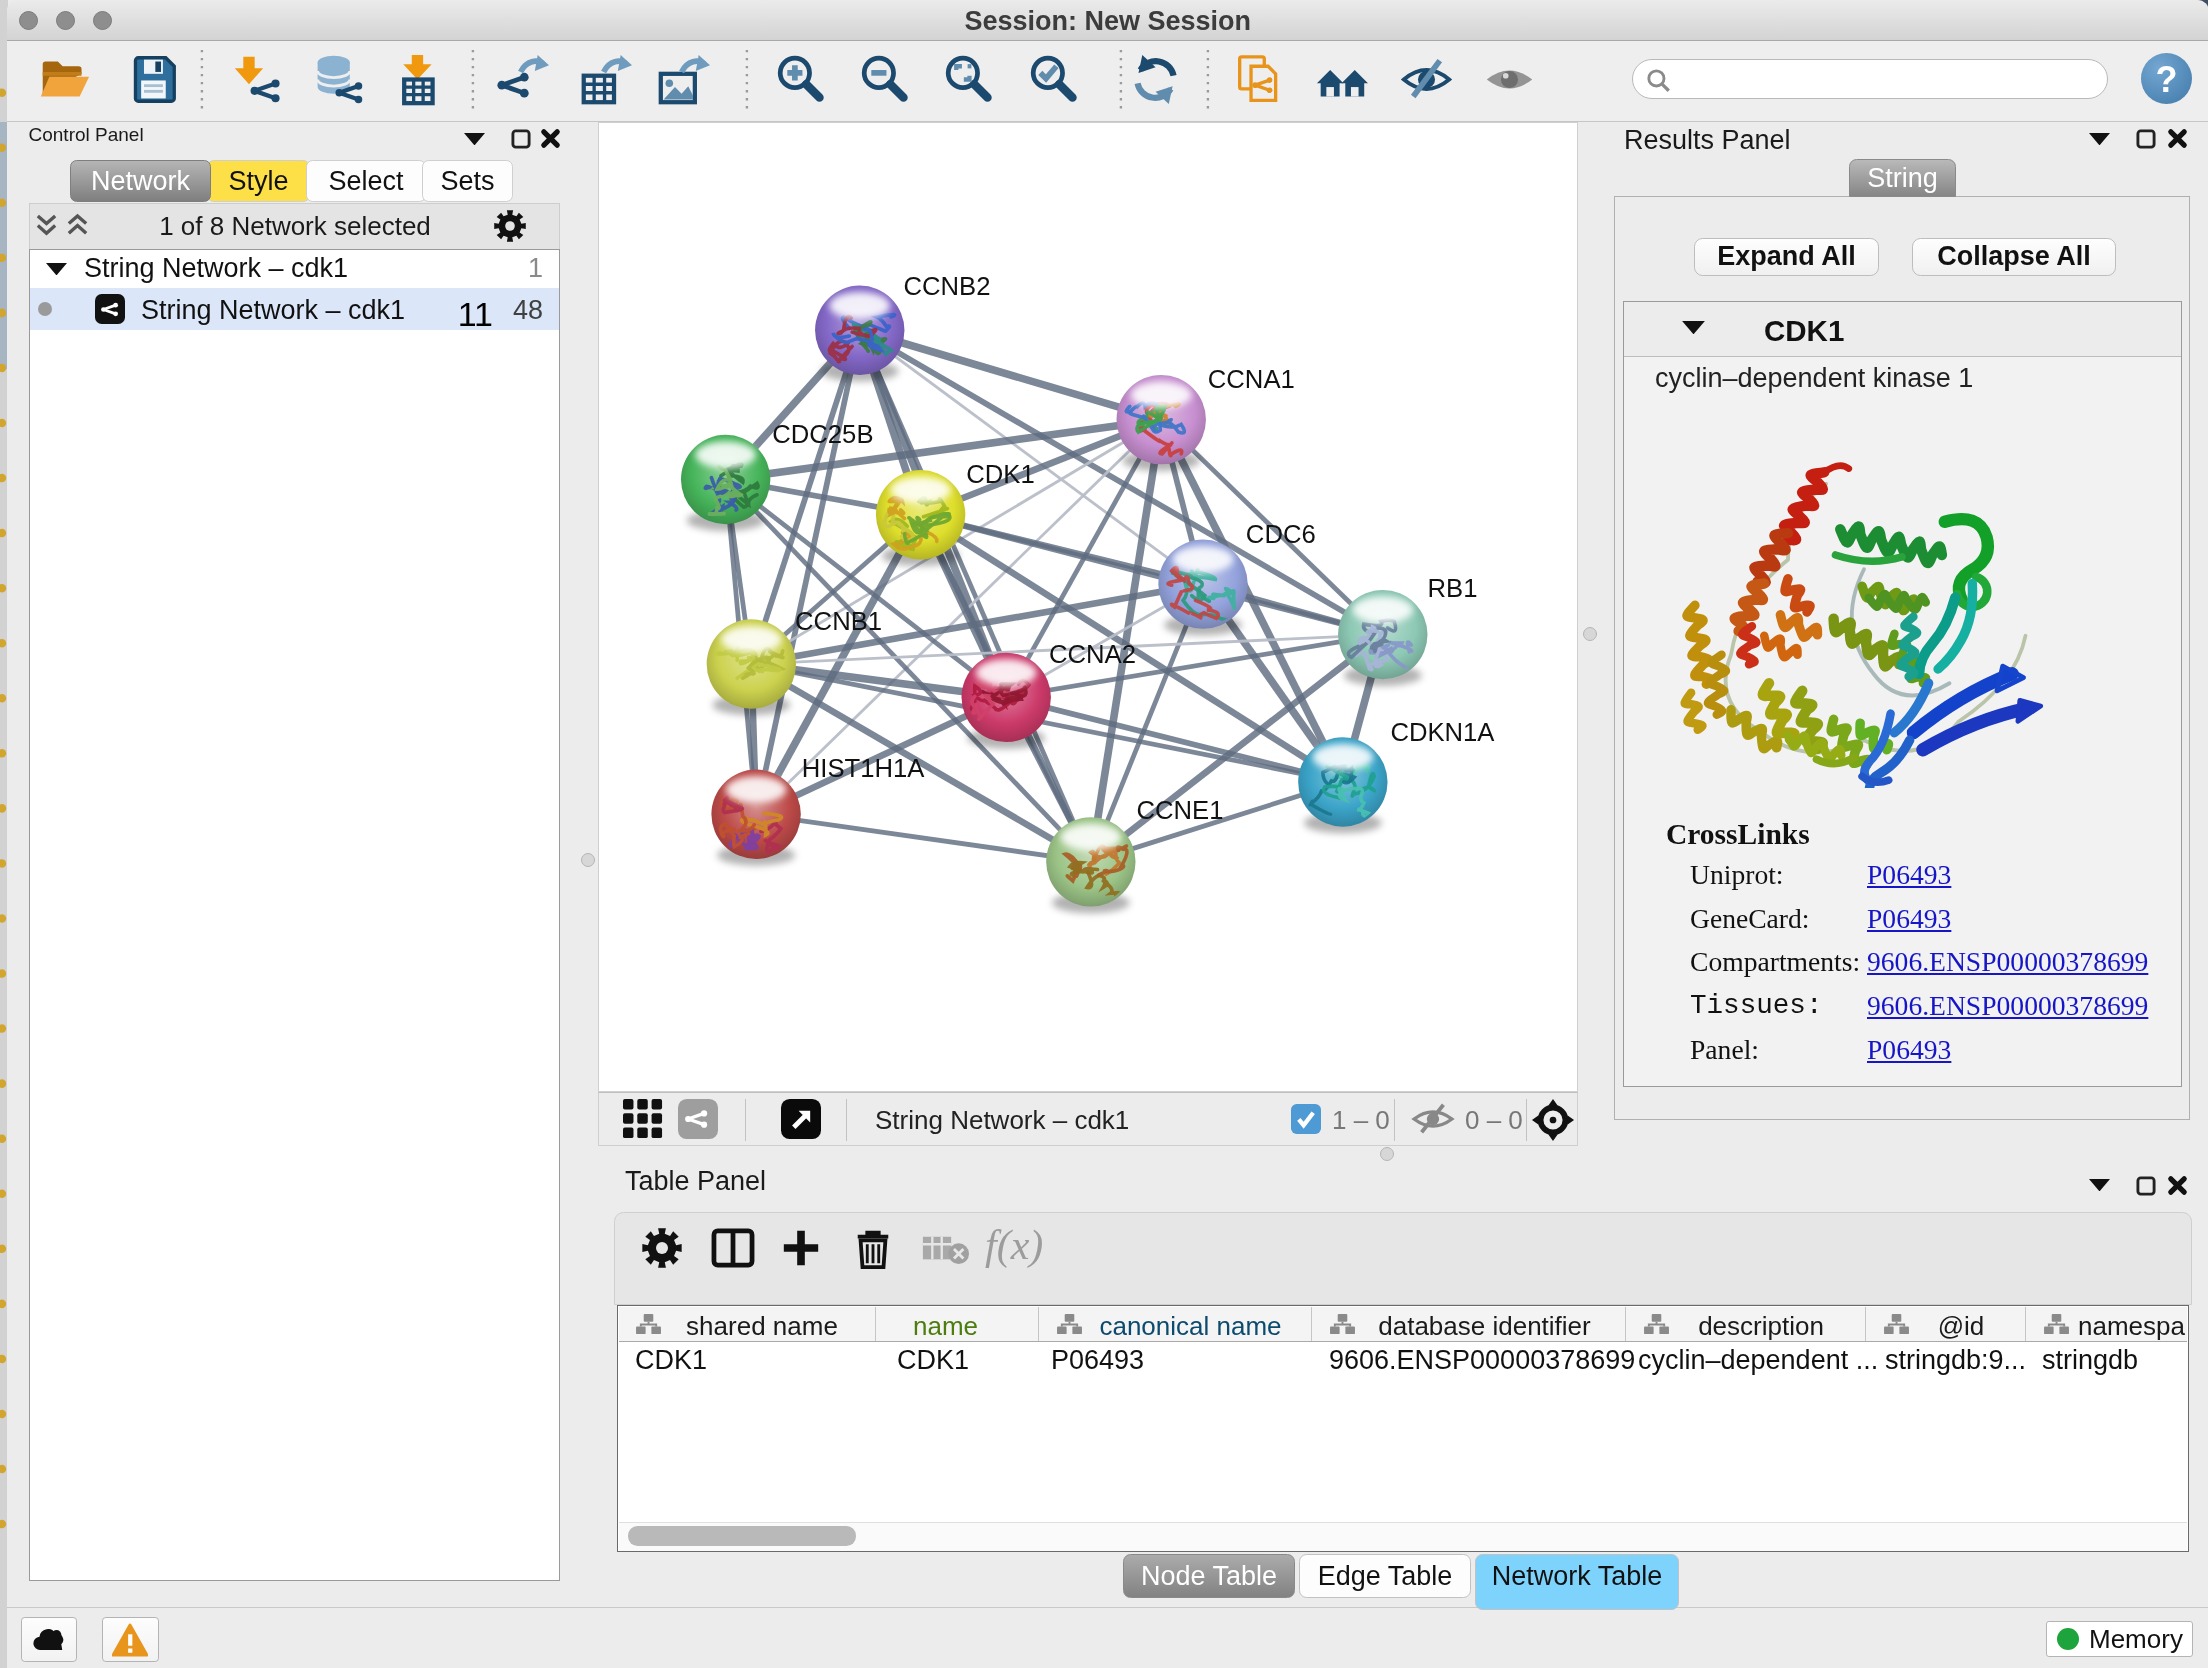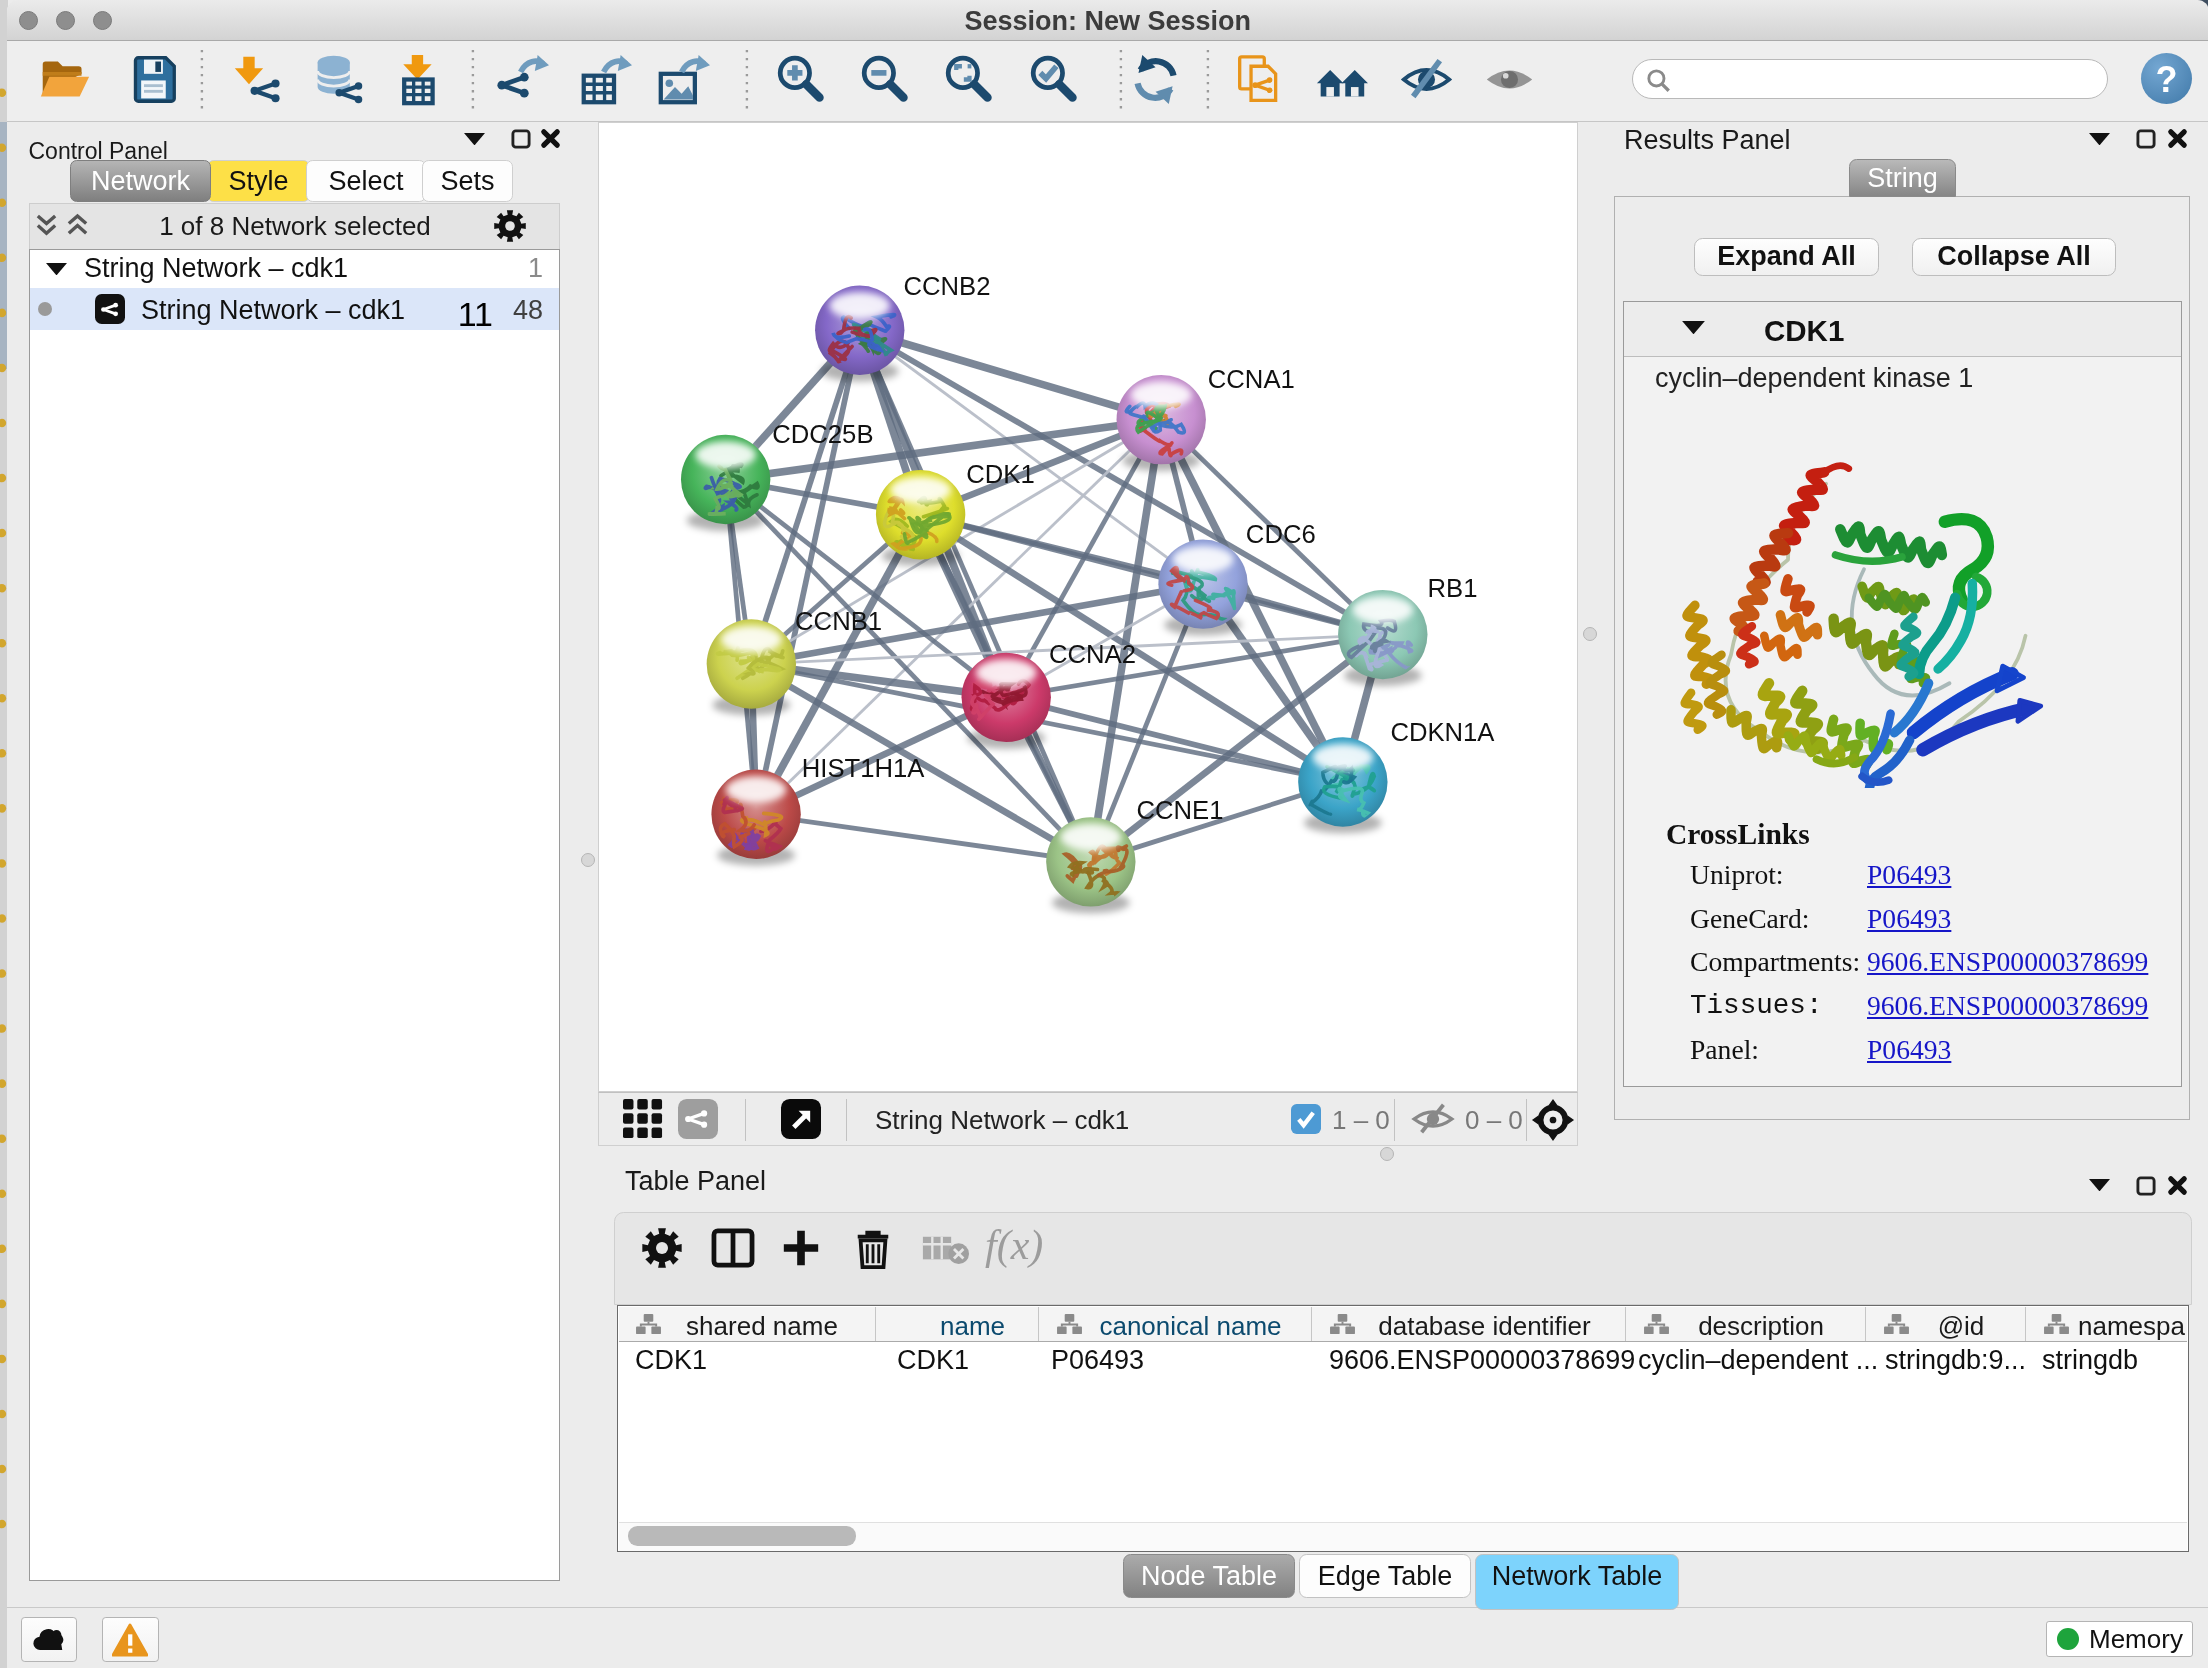--- a/index.html
+++ b/index.html
@@ -173,21 +173,21 @@
     <circle cx="28" cy="28" r="9" fill="#6e6e6e"></circle>
     <circle cx="24" cy="24" r="3" fill="#d9d9d9"></circle>
   </svg>
 <div class="ab" style="left:1632px;top:59px;width:476px;height:40px;background:#fff;border:1.9px solid #b9b9b9;border-radius:20px;box-sizing:border-box;z-index:4"></div>
 <svg style="position:absolute;left:1645px;top:67px;z-index:5" width="28.5" height="28.5" viewBox="0 0 30 30">
     <circle cx="12" cy="12" r="8" fill="none" stroke="#8a8a8a" stroke-width="3"></circle>
     <line x1="18" y1="18" x2="25" y2="25" stroke="#8a8a8a" stroke-width="3.5"></line>
   </svg>
 <div class="ab" style="left:2141px;top:53px;width:51px;height:51px;border-radius:50%;background:radial-gradient(circle at 35% 30%,#74a7d2,#3f78a8);z-index:4"></div>
 <div class="txt" style="left:2141px;top:59px;width:51px;text-align:center;font-size:36px;font-weight:bold;color:#fff;z-index:5">?</div>
-<div class="txt" style="left:28.5px;top:138px;font-size:23px;color:#1a1a1a;z-index:4">Control Panel</div>
+<div class="txt" style="left:28.5px;top:124px;font-size:19px;color:#1a1a1a;z-index:4">Control Panel</div>
 <svg style="position:absolute;left:464px;top:133px;z-index:6" width="21" height="12.4" viewBox="0 0 22 13">
     <path d="M0 0 h22 L11.0 13z" fill="#111"></path>
   </svg>
 <svg style="position:absolute;left:511px;top:129px;z-index:6" width="20" height="20" viewBox="0 0 21 21">
     <rect x="2" y="2" width="17" height="17" rx="3" fill="none" stroke="#222" stroke-width="3"></rect>
   </svg>
 <svg style="position:absolute;left:540px;top:128px;z-index:6" width="21" height="21" viewBox="0 0 22 22">
     <path d="M4 4 L18 18 M18 4 L4 18" stroke="#111" stroke-width="5.5" stroke-linecap="round"></path>
   </svg>
 <div class="ab" style="left:70px;top:160px;width:141px;height:42px;background:linear-gradient(#b5b5b5,#7f7f7f);color:#fff;border:1px solid #7f7f7f;border-radius:6.7px;box-sizing:border-box;font-size:27px;line-height:40px;text-align:center;z-index:5">Network</div>
@@ -677,21 +677,21 @@
 <div class="ab" style="left:619px;top:1307px;width:1568px;height:34px;background:#f4f4f4;border-bottom:1px solid #aaa;z-index:5"></div>
 <div class="ab" style="left:875px;top:1307px;width:1px;height:34px;background:#c6c6c6;z-index:6"></div>
 <svg style="position:absolute;left:636px;top:1313px;z-index:6" width="25" height="23" viewBox="0 0 26 24">
     <rect x="8" y="1" width="10" height="8" rx="1" fill="#8a8a8a"></rect>
     <rect x="0" y="14" width="10" height="8" rx="1" fill="#8a8a8a"></rect>
     <rect x="16" y="14" width="10" height="8" rx="1" fill="#8a8a8a"></rect>
     <path d="M13 9 v3 M5 14 v-2 h16 v2" stroke="#8a8a8a" stroke-width="2" fill="none"></path>
   </svg>
 <div class="txt" style="left:655px;top:1311px;width:214px;text-align:center;font-size:26px;color:#1a1a1a;overflow:hidden;z-index:6">shared name</div>
 <div class="ab" style="left:1038px;top:1307px;width:1px;height:34px;background:#c6c6c6;z-index:6"></div>
-<div class="txt" style="left:913px;top:1311px;width:119px;text-align:center;font-size:26px;color:#0c4a6e;overflow:hidden;z-index:6">name</div>
+<div class="txt" style="left:913px;top:1311px;width:119px;text-align:left;font-size:26px;color:#4d7c0f;overflow:hidden;z-index:6">name</div>
 <div class="ab" style="left:1311px;top:1307px;width:1px;height:34px;background:#c6c6c6;z-index:6"></div>
 <svg style="position:absolute;left:1057px;top:1313px;z-index:6" width="25" height="23" viewBox="0 0 26 24">
     <rect x="8" y="1" width="10" height="8" rx="1" fill="#8a8a8a"></rect>
     <rect x="0" y="14" width="10" height="8" rx="1" fill="#8a8a8a"></rect>
     <rect x="16" y="14" width="10" height="8" rx="1" fill="#8a8a8a"></rect>
     <path d="M13 9 v3 M5 14 v-2 h16 v2" stroke="#8a8a8a" stroke-width="2" fill="none"></path>
   </svg>
 <div class="txt" style="left:1076px;top:1311px;width:229px;text-align:center;font-size:26px;color:#0c4a6e;overflow:hidden;z-index:6">canonical name</div>
 <div class="ab" style="left:1625px;top:1307px;width:1px;height:34px;background:#c6c6c6;z-index:6"></div>
 <svg style="position:absolute;left:1330px;top:1313px;z-index:6" width="25" height="23" viewBox="0 0 26 24">

